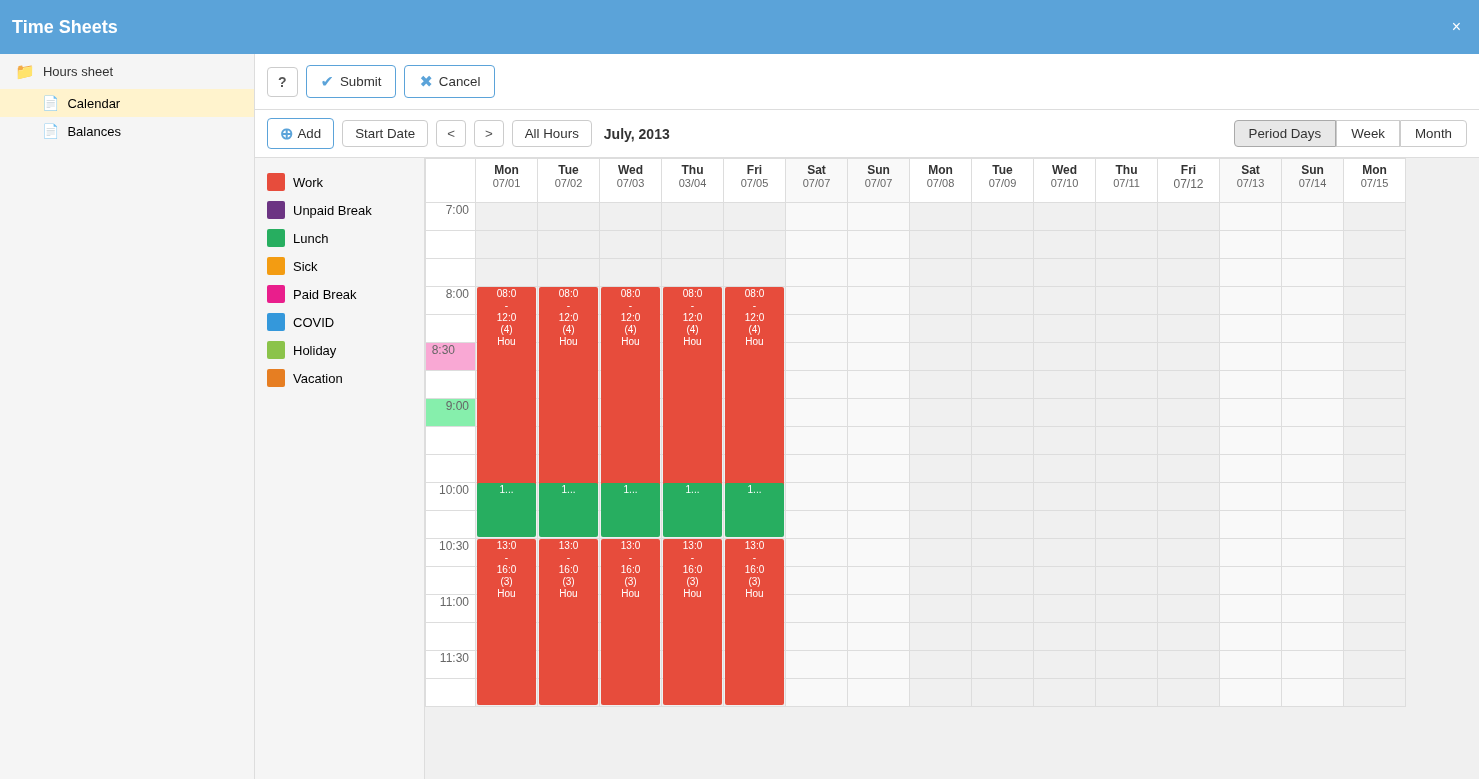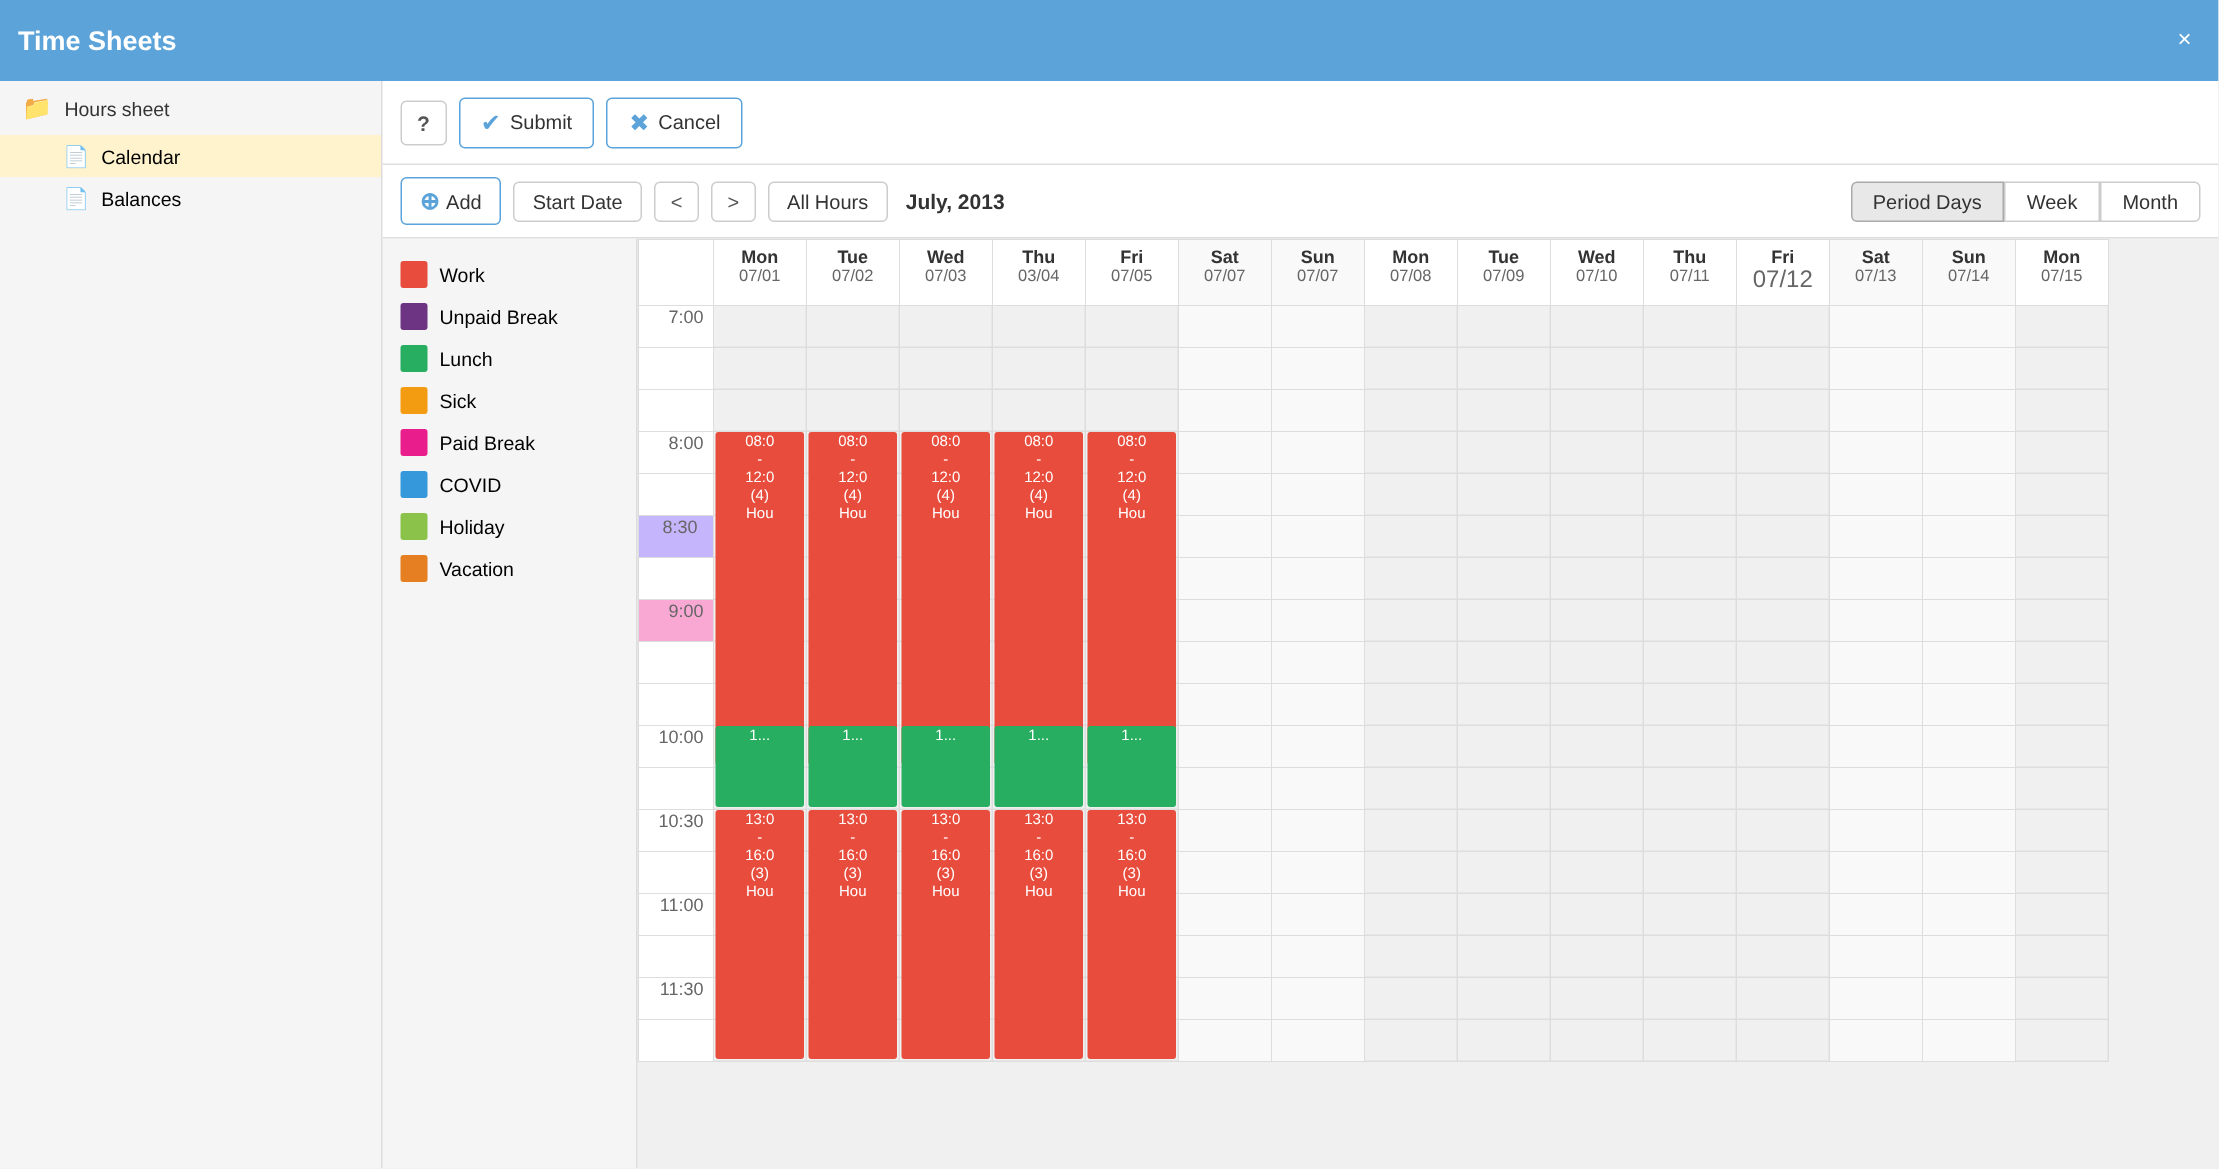--- a/index.html
+++ b/index.html
@@ -401,21 +401,21 @@
                 <th style="width: 62px; min-width: 62px;">
                   <div class="th-day" style="font-weight:bold;">Wed</div>
                   <div class="th-date" style="color:#666;font-size:11px;">07/10</div>
                 </th>
                 <th style="width: 62px; min-width: 62px;">
                   <div class="th-day" style="font-weight:bold;">Thu</div>
                   <div class="th-date" style="color:#666;font-size:11px;">07/11</div>
                 </th>
                 <th style="width: 62px; min-width: 62px;">
                   <div class="th-day" style="font-weight:bold;">Fri</div>
-                  <div class="th-date" style="color:#666;font-size:16px;">07/12</div>
+                  <div class="th-date" style="color:#666;font-size:12px;">07/12</div>
                 </th>
                 <th style="width: 62px; min-width: 62px; background: rgb(249, 249, 249);">
                   <div class="th-day" style="font-weight:bold;">Sat</div>
                   <div class="th-date" style="color:#666;font-size:11px;">07/13</div>
                 </th>
                 <th style="width: 62px; min-width: 62px; background: rgb(249, 249, 249);">
                   <div class="th-day" style="font-weight:bold;">Sun</div>
                   <div class="th-date" style="color:#666;font-size:11px;">07/14</div>
                 </th>
                 <th style="width: 62px; min-width: 62px;">
@@ -540,57 +540,57 @@
                 <td class="grid-cell" style="position: relative; width: 62px; height: 28px;"></td>
                 <td class="grid-cell" style="position: relative; width: 62px; height: 28px;"></td>
                 <td class="grid-cell" style="position: relative; width: 62px; height: 28px;"></td>
                 <td class="grid-cell" style="position: relative; width: 62px; height: 28px;"></td>
                 <td class="grid-cell" style="position: relative; width: 62px; height: 28px;"></td>
                 <td class="grid-cell weekend-col" style="position: relative; width: 62px; height: 28px; background: rgb(249, 249, 249);"></td>
                 <td class="grid-cell weekend-col" style="position: relative; width: 62px; height: 28px; background: rgb(249, 249, 249);"></td>
                 <td class="grid-cell" style="position: relative; width: 62px; height: 28px;"></td>
               </tr>
               <tr>
-                <td class="time-col" style="background: #c4b5fd; text-align: right; padding-right: 10px; font-size: 12px; color: rgb(102, 102, 102); border-top: 1px solid rgb(204, 204, 204);">8:30</td>
-                <td class="grid-cell" style="position: relative; width: 62px; height: 28px;"></td>
-                <td class="grid-cell" style="position: relative; width: 62px; height: 28px;"></td>
-                <td class="grid-cell" style="position: relative; width: 62px; height: 28px;"></td>
-                <td class="grid-cell" style="position: relative; width: 62px; height: 28px;"></td>
-                <td class="grid-cell" style="position: relative; width: 62px; height: 28px;"></td>
-                <td class="grid-cell weekend-col" style="position: relative; width: 62px; height: 28px; background: rgb(249, 249, 249);"></td>
-                <td class="grid-cell weekend-col" style="position: relative; width: 62px; height: 28px; background: rgb(249, 249, 249);"></td>
-                <td class="grid-cell" style="position: relative; width: 62px; height: 28px;"></td>
-                <td class="grid-cell" style="position: relative; width: 62px; height: 28px;"></td>
-                <td class="grid-cell" style="position: relative; width: 62px; height: 28px;"></td>
-                <td class="grid-cell" style="position: relative; width: 62px; height: 28px;"></td>
-                <td class="grid-cell" style="position: relative; width: 62px; height: 28px;"></td>
-                <td class="grid-cell weekend-col" style="position: relative; width: 62px; height: 28px; background: rgb(249, 249, 249);"></td>
-                <td class="grid-cell weekend-col" style="position: relative; width: 62px; height: 28px; background: rgb(249, 249, 249);"></td>
-                <td class="grid-cell" style="position: relative; width: 62px; height: 28px;"></td>
-              </tr>
-              <tr>
-                <td class="time-col" style="background: white; text-align: right; padding-right: 6px; font-size: 12px; color: rgb(102, 102, 102);"></td>
-                <td class="grid-cell" style="position: relative; width: 62px; height: 28px;"></td>
-                <td class="grid-cell" style="position: relative; width: 62px; height: 28px;"></td>
-                <td class="grid-cell" style="position: relative; width: 62px; height: 28px;"></td>
-                <td class="grid-cell" style="position: relative; width: 62px; height: 28px;"></td>
-                <td class="grid-cell" style="position: relative; width: 62px; height: 28px;"></td>
-                <td class="grid-cell weekend-col" style="position: relative; width: 62px; height: 28px; background: rgb(249, 249, 249);"></td>
-                <td class="grid-cell weekend-col" style="position: relative; width: 62px; height: 28px; background: rgb(249, 249, 249);"></td>
-                <td class="grid-cell" style="position: relative; width: 62px; height: 28px;"></td>
-                <td class="grid-cell" style="position: relative; width: 62px; height: 28px;"></td>
-                <td class="grid-cell" style="position: relative; width: 62px; height: 28px;"></td>
-                <td class="grid-cell" style="position: relative; width: 62px; height: 28px;"></td>
-                <td class="grid-cell" style="position: relative; width: 62px; height: 28px;"></td>
-                <td class="grid-cell weekend-col" style="position: relative; width: 62px; height: 28px; background: rgb(249, 249, 249);"></td>
-                <td class="grid-cell weekend-col" style="position: relative; width: 62px; height: 28px; background: rgb(249, 249, 249);"></td>
-                <td class="grid-cell" style="position: relative; width: 62px; height: 28px;"></td>
-              </tr>
-              <tr>
-                <td class="time-col" style="background: #f9a8d4; text-align: right; padding-right: 6px; font-size: 12px; color: rgb(102, 102, 102); border-top: 1px solid rgb(204, 204, 204);">9:00</td>
+                <td class="time-col" style="background: #f9a8d4; text-align: right; padding-right: 20px; font-size: 12px; color: rgb(102, 102, 102); border-top: 1px solid rgb(204, 204, 204);">8:30</td>
+                <td class="grid-cell" style="position: relative; width: 62px; height: 28px;"></td>
+                <td class="grid-cell" style="position: relative; width: 62px; height: 28px;"></td>
+                <td class="grid-cell" style="position: relative; width: 62px; height: 28px;"></td>
+                <td class="grid-cell" style="position: relative; width: 62px; height: 28px;"></td>
+                <td class="grid-cell" style="position: relative; width: 62px; height: 28px;"></td>
+                <td class="grid-cell weekend-col" style="position: relative; width: 62px; height: 28px; background: rgb(249, 249, 249);"></td>
+                <td class="grid-cell weekend-col" style="position: relative; width: 62px; height: 28px; background: rgb(249, 249, 249);"></td>
+                <td class="grid-cell" style="position: relative; width: 62px; height: 28px;"></td>
+                <td class="grid-cell" style="position: relative; width: 62px; height: 28px;"></td>
+                <td class="grid-cell" style="position: relative; width: 62px; height: 28px;"></td>
+                <td class="grid-cell" style="position: relative; width: 62px; height: 28px;"></td>
+                <td class="grid-cell" style="position: relative; width: 62px; height: 28px;"></td>
+                <td class="grid-cell weekend-col" style="position: relative; width: 62px; height: 28px; background: rgb(249, 249, 249);"></td>
+                <td class="grid-cell weekend-col" style="position: relative; width: 62px; height: 28px; background: rgb(249, 249, 249);"></td>
+                <td class="grid-cell" style="position: relative; width: 62px; height: 28px;"></td>
+              </tr>
+              <tr>
+                <td class="time-col" style="background: white; text-align: right; padding-right: 6px; font-size: 12px; color: rgb(102, 102, 102);"></td>
+                <td class="grid-cell" style="position: relative; width: 62px; height: 28px;"></td>
+                <td class="grid-cell" style="position: relative; width: 62px; height: 28px;"></td>
+                <td class="grid-cell" style="position: relative; width: 62px; height: 28px;"></td>
+                <td class="grid-cell" style="position: relative; width: 62px; height: 28px;"></td>
+                <td class="grid-cell" style="position: relative; width: 62px; height: 28px;"></td>
+                <td class="grid-cell weekend-col" style="position: relative; width: 62px; height: 28px; background: rgb(249, 249, 249);"></td>
+                <td class="grid-cell weekend-col" style="position: relative; width: 62px; height: 28px; background: rgb(249, 249, 249);"></td>
+                <td class="grid-cell" style="position: relative; width: 62px; height: 28px;"></td>
+                <td class="grid-cell" style="position: relative; width: 62px; height: 28px;"></td>
+                <td class="grid-cell" style="position: relative; width: 62px; height: 28px;"></td>
+                <td class="grid-cell" style="position: relative; width: 62px; height: 28px;"></td>
+                <td class="grid-cell" style="position: relative; width: 62px; height: 28px;"></td>
+                <td class="grid-cell weekend-col" style="position: relative; width: 62px; height: 28px; background: rgb(249, 249, 249);"></td>
+                <td class="grid-cell weekend-col" style="position: relative; width: 62px; height: 28px; background: rgb(249, 249, 249);"></td>
+                <td class="grid-cell" style="position: relative; width: 62px; height: 28px;"></td>
+              </tr>
+              <tr>
+                <td class="time-col" style="background: #86efac; text-align: right; padding-right: 6px; font-size: 12px; color: rgb(102, 102, 102); border-top: 1px solid rgb(204, 204, 204);">9:00</td>
                 <td class="grid-cell" style="position: relative; width: 62px; height: 28px;"></td>
                 <td class="grid-cell" style="position: relative; width: 62px; height: 28px;"></td>
                 <td class="grid-cell" style="position: relative; width: 62px; height: 28px;"></td>
                 <td class="grid-cell" style="position: relative; width: 62px; height: 28px;"></td>
                 <td class="grid-cell" style="position: relative; width: 62px; height: 28px;"></td>
                 <td class="grid-cell weekend-col" style="position: relative; width: 62px; height: 28px; background: rgb(249, 249, 249);"></td>
                 <td class="grid-cell weekend-col" style="position: relative; width: 62px; height: 28px; background: rgb(249, 249, 249);"></td>
                 <td class="grid-cell" style="position: relative; width: 62px; height: 28px;"></td>
                 <td class="grid-cell" style="position: relative; width: 62px; height: 28px;"></td>
                 <td class="grid-cell" style="position: relative; width: 62px; height: 28px;"></td>

